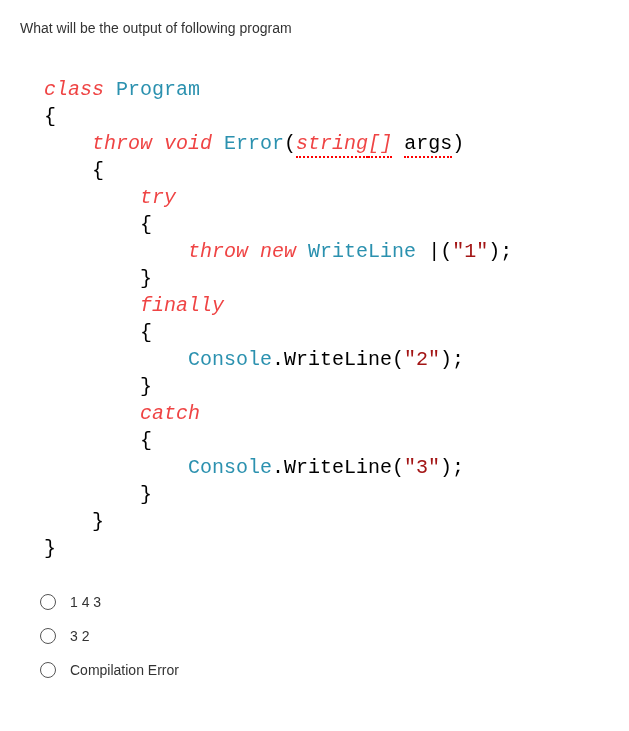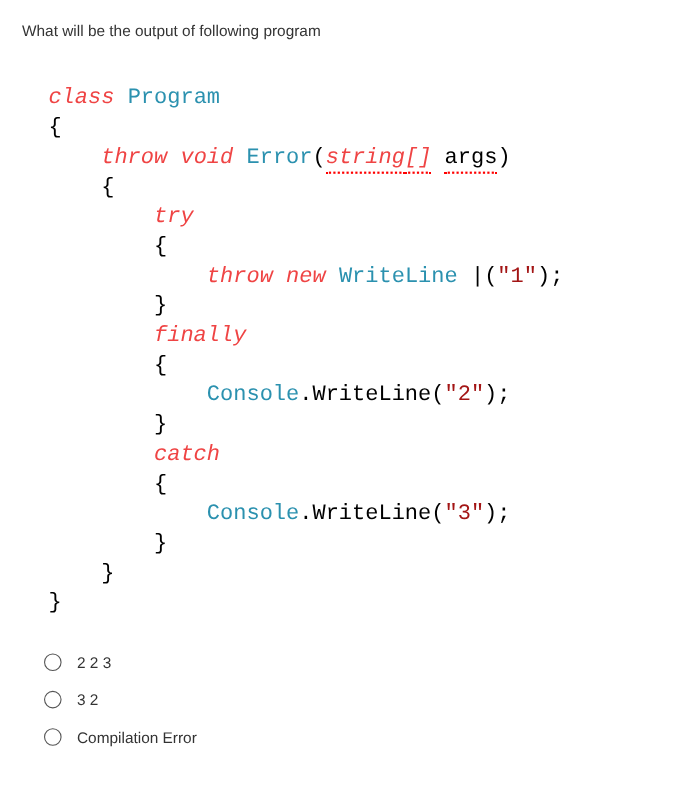--- a/index.html
+++ b/index.html
@@ -80,21 +80,21 @@
   <div class="code-line">        <span class="txt">{</span></div>
   <div class="code-line">            <span class="cls">Console</span><span class="txt">.WriteLine(</span><span class="str">"3"</span><span class="txt">);</span></div>
   <div class="code-line">        <span class="txt">}</span></div>
   <div class="code-line">    <span class="txt">}</span></div>
   <div class="code-line"><span class="txt">}</span></div>
 </div>
 
 <div class="options">
   <div class="option">
     <div class="radio-circle"></div>
-    <div class="option-label">2 2 3</div>
+    <div class="option-label">1 4 3</div>
   </div>
   <div class="option">
     <div class="radio-circle"></div>
     <div class="option-label">3 2</div>
   </div>
   <div class="option">
     <div class="radio-circle"></div>
     <div class="option-label">Compilation Error</div>
   </div>
 </div>

